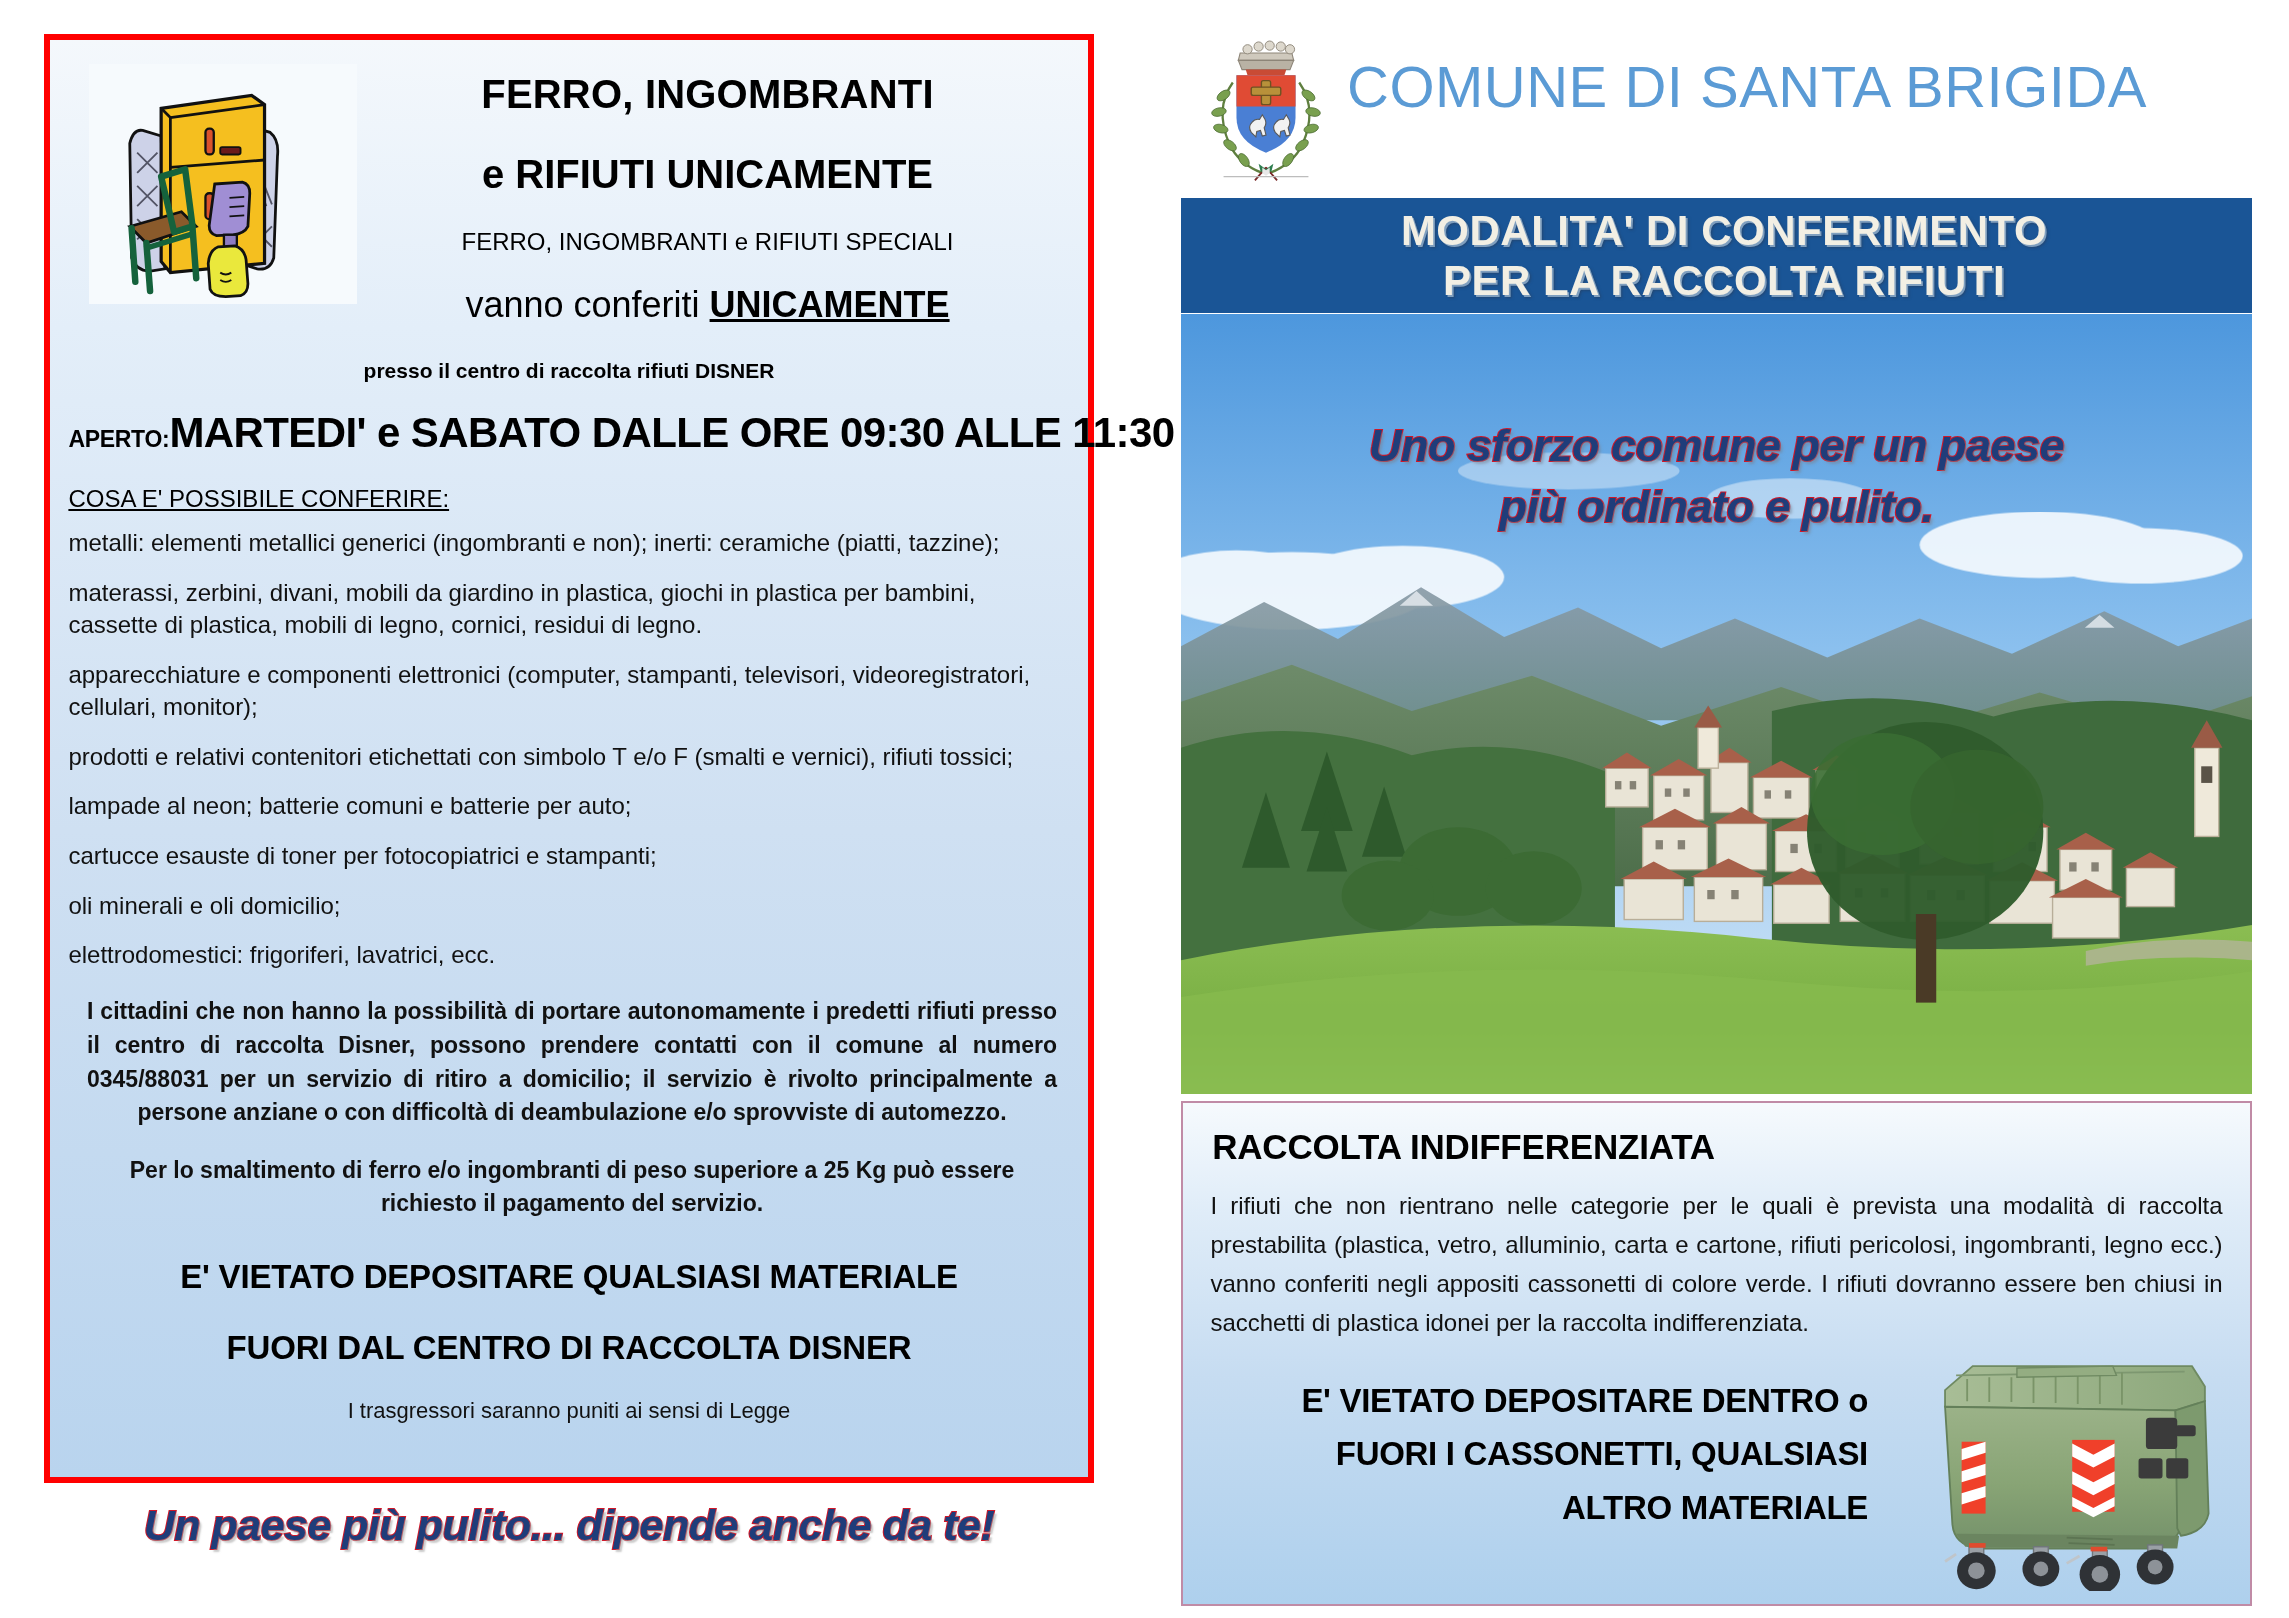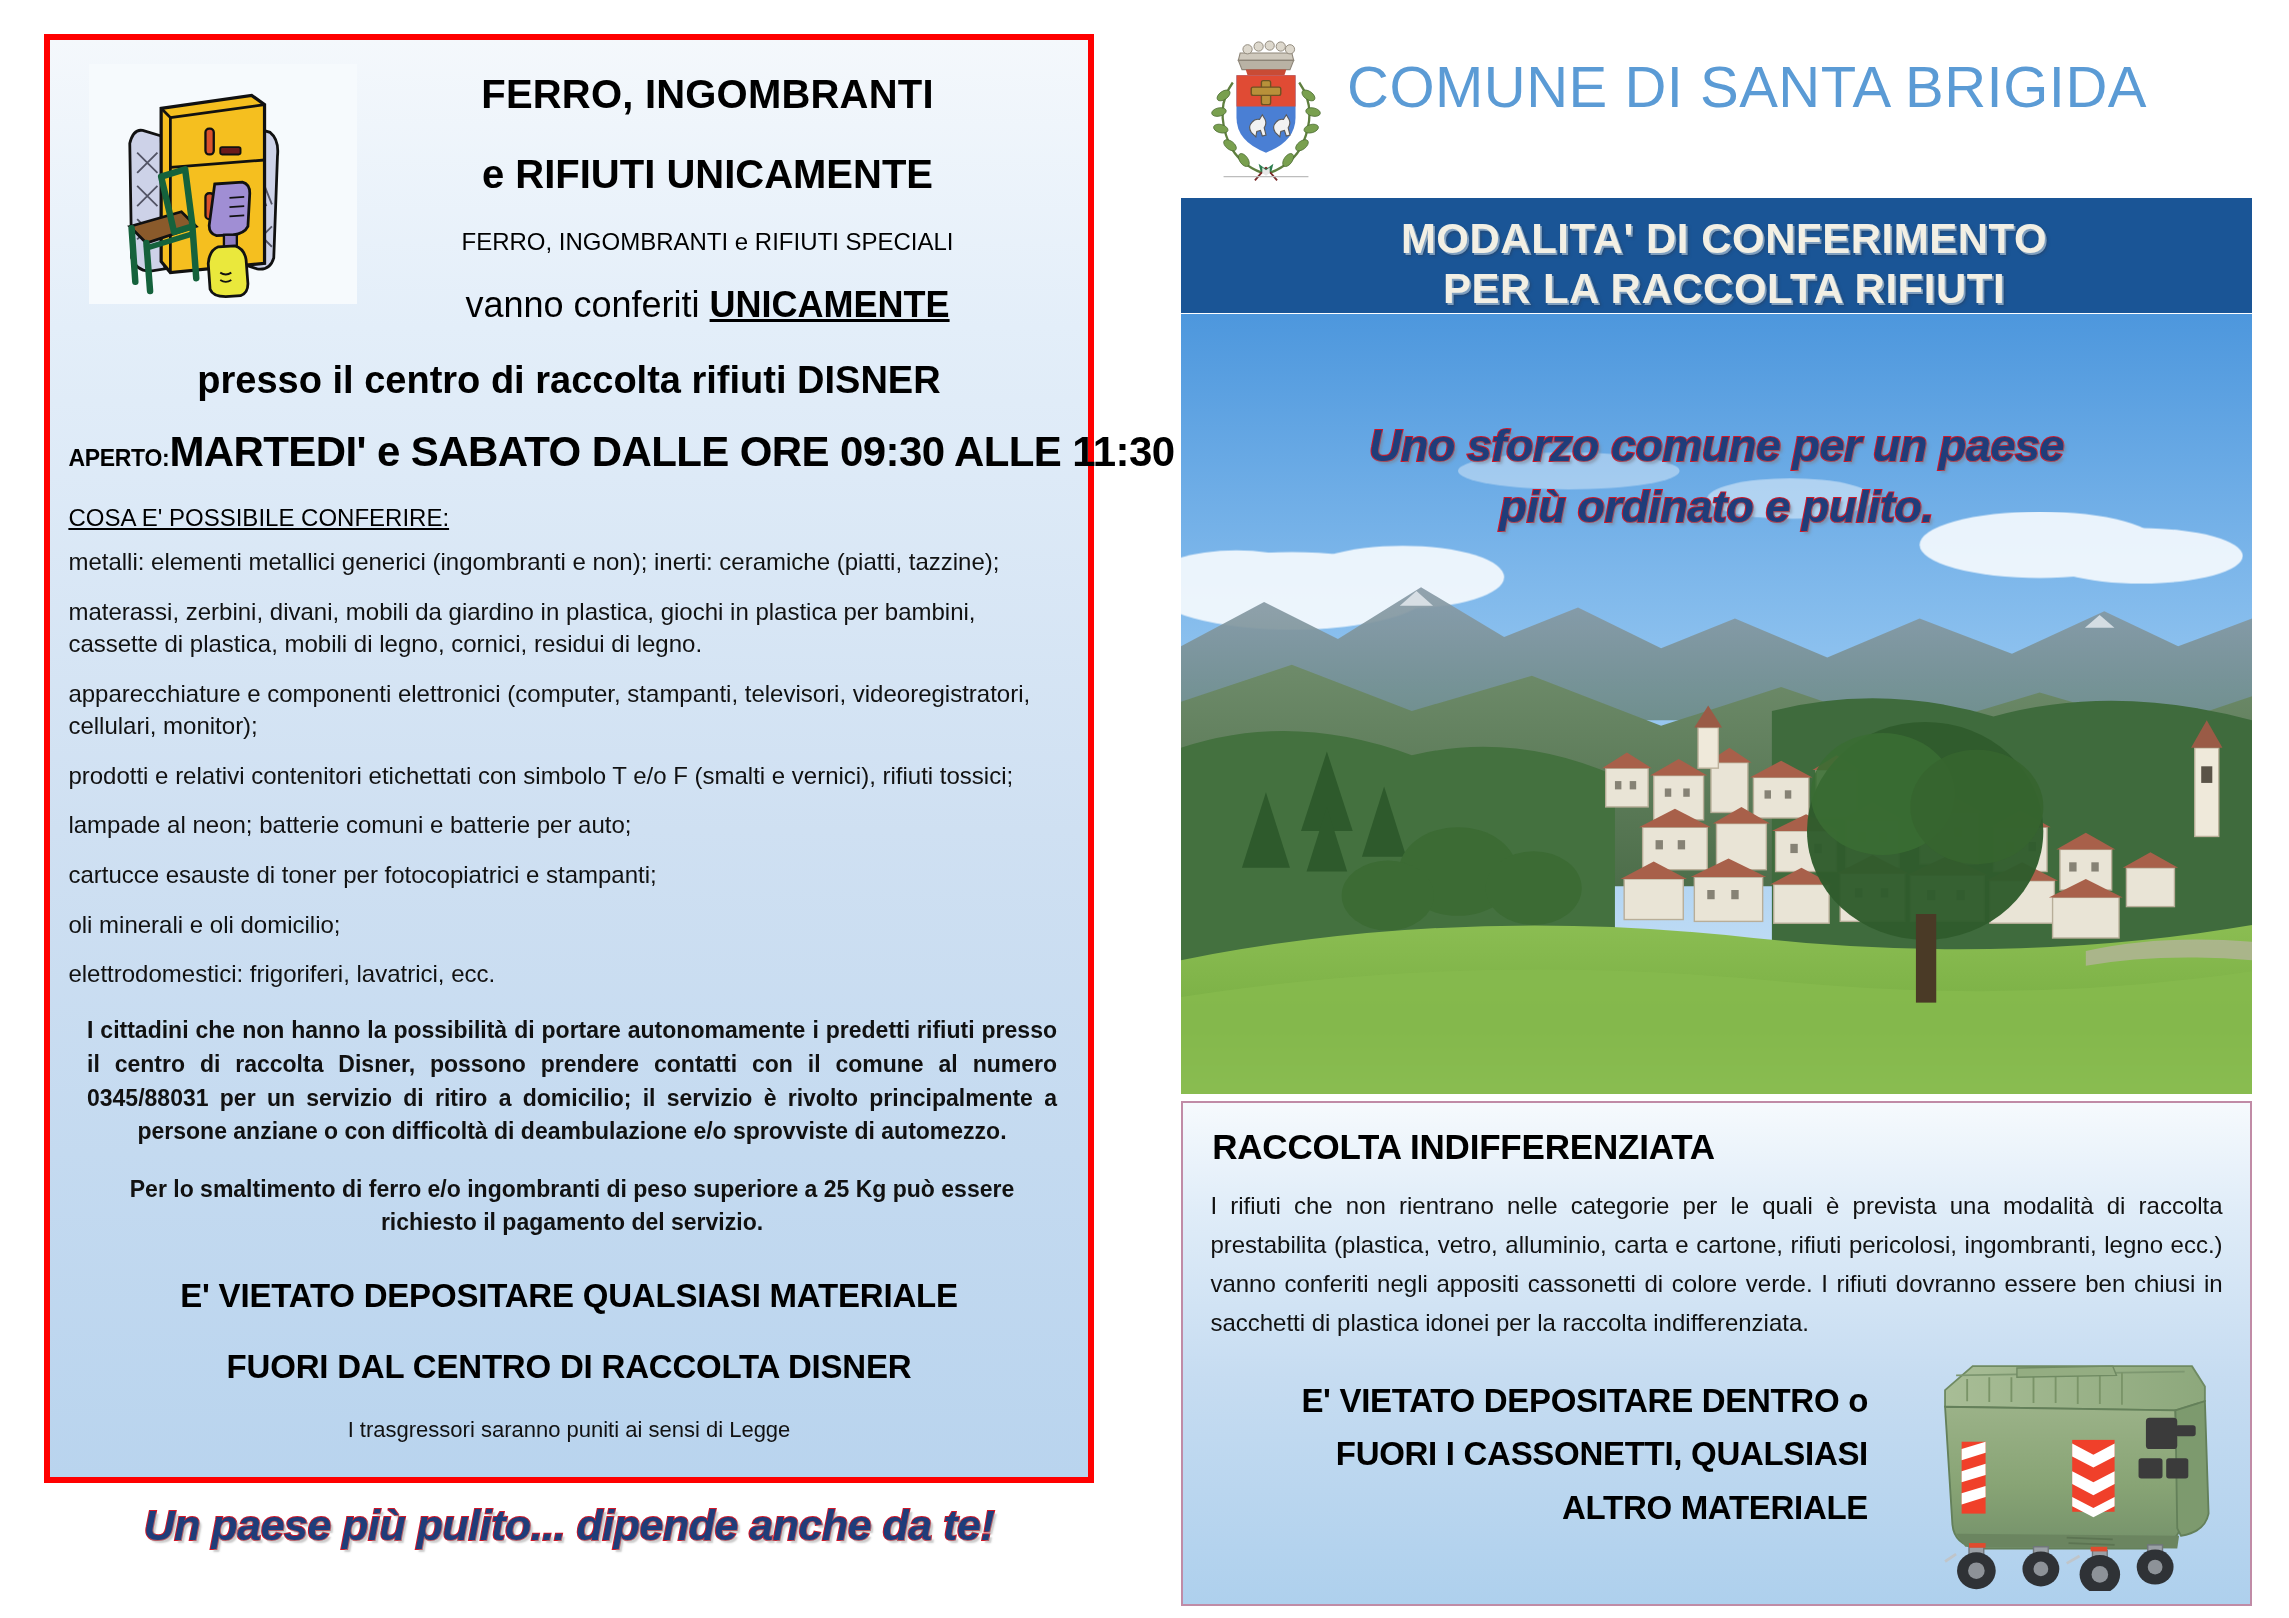--- a/index.html
+++ b/index.html
@@ -58,21 +58,21 @@
     text-align: center;
     font-size: 36px;
     color: #000;
     margin-top: 28px;
     padding-left: 277px;
   }
   .lp-line3 u { text-decoration: underline; font-weight: bold; }
 
   .lp-line4 {
     text-align: center;
-    font-size: 38px; font-weight: bold;
+    font-size: 21px; font-weight: bold;
     color: #000;
     margin-top: 33px;
   }
 
   .lp-aperto {
     margin-top: 26px;
     text-align: left;
     white-space: nowrap;
     padding-left: 7.4px;
   }
@@ -174,21 +174,21 @@
     white-space: nowrap;
     font-weight: normal;
   }
 
   #blue-banner {
     position: absolute;
     left: 0; top: 189px;
     width: 1071px; height: 115px;
     background: #1a5596;
     display: flex; flex-direction: column;
-    align-items: center; justify-content: flex-end; padding-left: 15px;
+    align-items: center; justify-content: center; padding-left: 15px;
   }
   #blue-banner div {
     font-size: 42px;
     font-weight: bold;
     color: #f2efe4;
     letter-spacing: 0.5px;
     line-height: 1.18;
     text-shadow: 1.8px 1.8px 0 #7f9fbf, 2.8px 2.8px 2.8px rgba(40,60,90,.6);
   }
 

